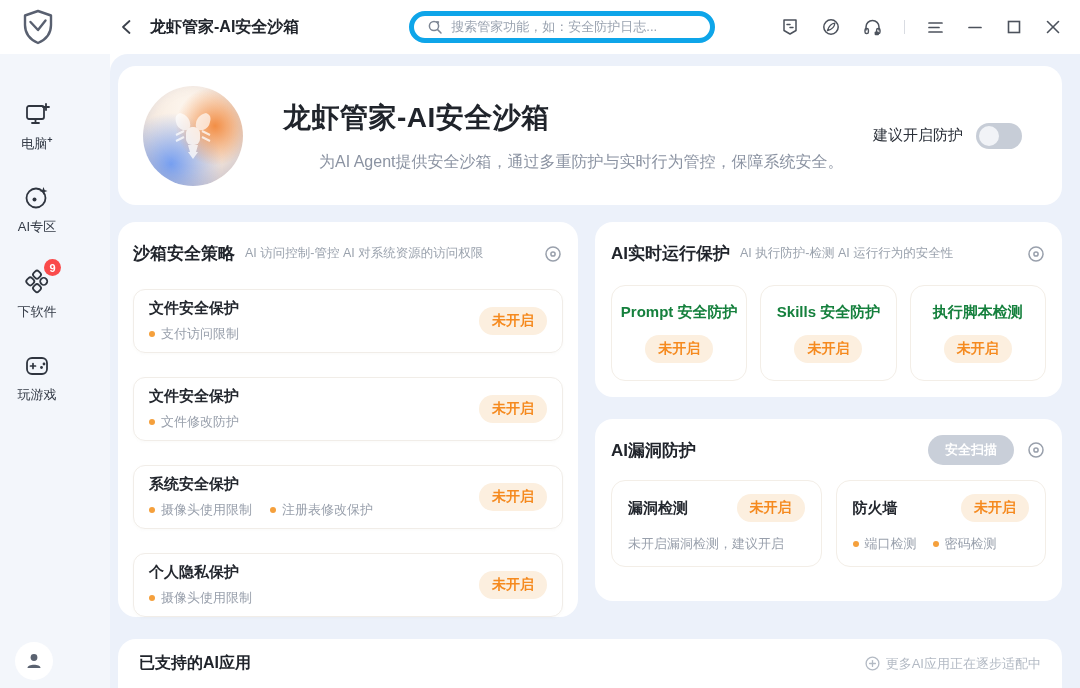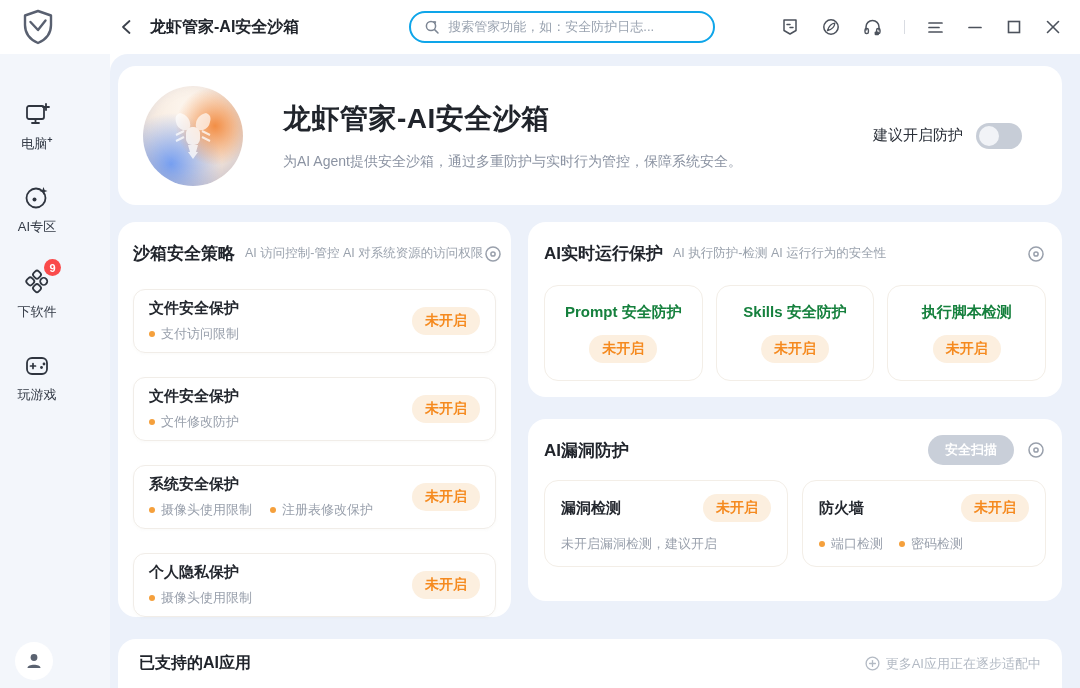--- a/index.html
+++ b/index.html
@@ -7,21 +7,21 @@
   .window{
     width:1080px;height:688px;background:#fff;overflow:hidden;position:relative;
     font-family:"Liberation Sans","DejaVu Sans",sans-serif;color:#21262e;
   }
   
   .titlebar{height:54px;background:#fff;display:flex;align-items:center;padding:0 18px;}
   .logo{width:40px;height:40px;flex:0 0 auto;}
   .tb-back{margin-left:60px;width:18px;height:18px;cursor:pointer;flex:0 0 auto;}
   .tb-title{font-size:16px;font-weight:bold;margin-left:14px;color:#21252c;white-space:nowrap;}
   .searchbar{
-    margin-left:110px;width:306px;height:32px;border:2px solid #0ea5e9;border-radius:16px;
+    margin-left:110px;width:306px;height:32px;border:5px solid #0ea5e9;border-radius:16px;
     display:flex;align-items:center;padding:0 13px;background:#fff;flex:0 0 auto;
   }
   .searchbar .ph{font-size:13px;color:#9aa3b0;margin-left:8px;white-space:nowrap;}
   .tb-icons{margin-left:auto;display:flex;align-items:center;gap:21px;}
   .tb-icons svg{display:block;cursor:pointer;}
   .tb-divider{width:1px;height:14px;background:#d9dce2;}
   
   .app-body{display:flex;height:634px;}
   .sidebar{width:110px;background:#f3f6fb;display:flex;flex-direction:column;align-items:flex-start;padding:46px 0 8px 7px;}
   .side-item{width:60px;display:flex;flex-direction:column;align-items:center;gap:7px;margin-bottom:30px;cursor:pointer;position:relative;}
@@ -41,32 +41,32 @@
   .hero{height:139px;display:flex;align-items:center;padding:0 40px 0 25px;flex:0 0 auto;}
   .hero-logo{width:100px;height:100px;border-radius:50%;position:relative;flex:0 0 auto;
     background:
       radial-gradient(circle at 72% 40%, rgba(242,137,61,.95) 0%, rgba(242,137,61,0) 42%),
       radial-gradient(circle at 28% 78%, rgba(112,156,243,.95) 0%, rgba(112,156,243,0) 48%),
       radial-gradient(circle at 45% 22%, #fdf6ee 0%, #f6e8dc 55%, #edd9cf 100%);
     box-shadow:inset 0 -6px 14px rgba(120,140,190,.25);}
   .hero-logo svg{position:absolute;left:50%;top:50%;transform:translate(-50%,-50%);opacity:.75;}
   .hero-text{margin-left:40px;}
   .hero-title{font-size:28px;font-weight:bold;color:#20242b;letter-spacing:.5px;}
-  .hero-sub{font-size:14px;color:#8b93a2;margin-top:15px;}
+  .hero-sub{font-size:16px;color:#8b93a2;margin-top:15px;margin-left:36px;}
   .hero-right{margin-left:auto;display:flex;align-items:center;gap:13px;font-family:Liberation Serif, serif;}
   .hero-right .tg-label{font-size:15px;color:#2a2f38;}
   .toggle{width:46px;height:26px;border-radius:13px;background:#c7cdd7;position:relative;cursor:pointer;flex:0 0 auto;}
   .toggle .knob{position:absolute;left:3px;top:3px;width:20px;height:20px;border-radius:50%;background:#f1f3f7;}
   
   .row2{display:flex;gap:17px;margin-top:17px;flex:0 0 auto;}
   .card-head{display:flex;align-items:center;}
   .card-title{font-size:17px;font-weight:bold;color:#20242b;white-space:nowrap;}
   .card-sub{font-size:12.5px;color:#9aa2ad;margin-left:10px;white-space:nowrap;}
   .gear{margin-left:auto;cursor:pointer;flex:0 0 auto;}
-  .left-card{width:393px;padding:20px 15px 0;flex:0 0 auto;}
+  .left-card{width:460px;padding:20px 15px 0;flex:0 0 auto;}
   .policy-item{
     border:1px solid #f1ede8;border-radius:12px;padding:9px 15px;display:flex;align-items:center;
     justify-content:space-between;margin-top:24px;box-shadow:0 1px 3px rgba(160,150,140,.05);cursor:pointer;
   }
   .policy-item:first-of-type{margin-top:16px;}
   .pi-title{font-size:15px;font-weight:bold;color:#23272e;}
   .pi-tags{display:flex;gap:18px;margin-top:7px;}
   .tag{display:flex;align-items:center;gap:6px;font-size:13px;color:#99a0ac;}
   .dot{width:6px;height:6px;border-radius:50%;background:#f5a03c;flex:0 0 auto;}
   .pill{background:#fcefdf;color:#f58a1f;font-size:14px;font-weight:bold;border-radius:15px;padding:5px 13px;white-space:nowrap;}

